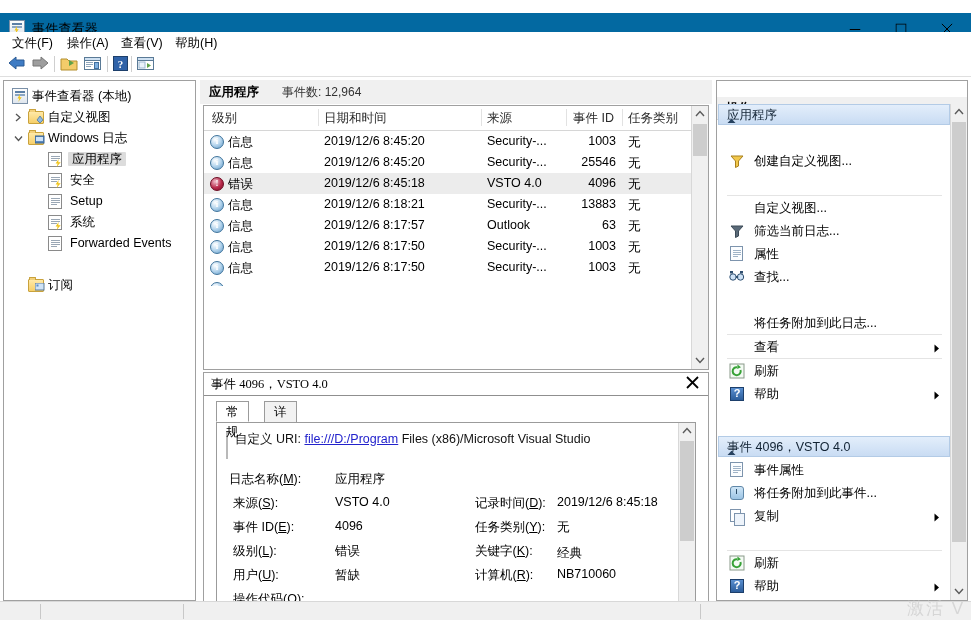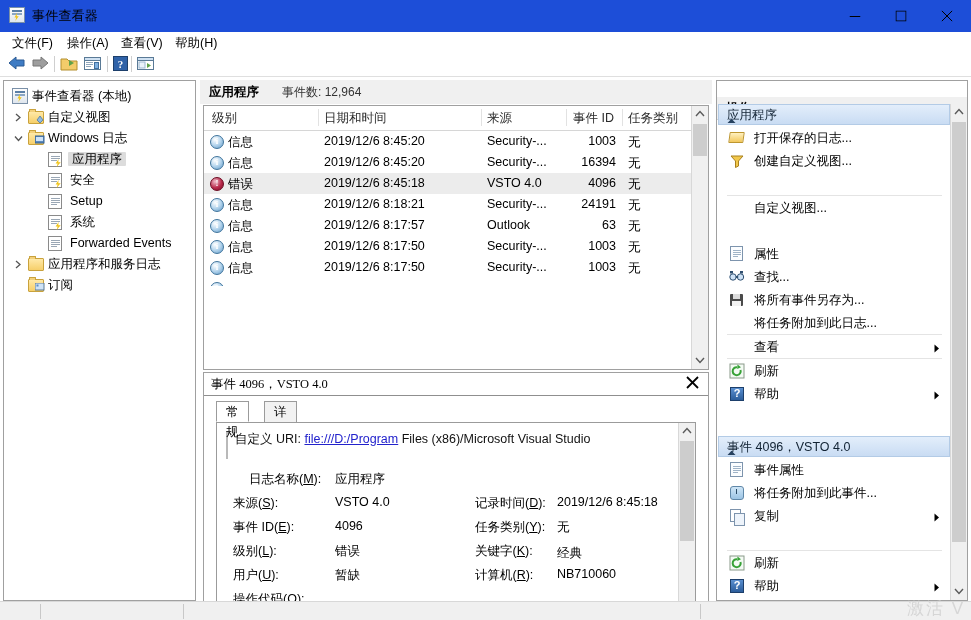--- a/index.html
+++ b/index.html
@@ -5,21 +5,21 @@
   html,body{margin:0;padding:0;}
   body{
     width:971px;height:620px;overflow:hidden;
     font-family:"Liberation Sans","DejaVu Sans",sans-serif;
     font-size:12.5px;color:#000;background:#f0f0f0;
     -webkit-font-smoothing:none;
   }
   .app{position:relative;width:971px;height:620px;background:#ffffff;}
 
   
-  .titlebar{position:absolute;left:0;top:0;width:971px;height:32px;background:#1d4ed8;}
+  .titlebar{position:absolute;left:0;top:13px;width:971px;height:32px;background:#0369a1;}
   .title-ico{position:absolute;left:9px;top:7px;width:16px;height:16px;}
   .title-ico .sq{position:absolute;left:0;top:0;width:16px;height:16px;
      background:linear-gradient(#fdfdfd,#dfe6ee);border:1px solid #7a90a8;box-sizing:border-box;}
   .title-ico .bar{position:absolute;left:3px;top:3px;width:10px;height:2px;background:#5b7fa6;}
   .title-ico .bar2{position:absolute;left:3px;top:6px;width:10px;height:2px;background:#8aa6c4;}
   .title-ico .bolt{position:absolute;left:5px;top:6px;width:5px;height:8px;background:#f0c419;
      clip-path:polygon(60% 0,10% 55%,45% 55%,25% 100%,95% 40%,55% 40%);}
   .title-text{position:absolute;left:32px;top:7px;font-size:13px;color:#000;letter-spacing:.2px;}
   .wbtn{position:absolute;top:0;width:46px;height:31px;cursor:default;}
   .wbtn svg{position:absolute;left:50%;top:50%;transform:translate(-50%,-50%);}
@@ -346,31 +346,20 @@
           <div class="logico">
             <i style="top:3px"></i>
             <i style="top:5px"></i>
             <i style="top:7px"></i>
             <i style="top:9px;width:6px"></i>
           </div>
         </div>
       <span class="tree-label" style="margin-left:58px">Forwarded Events</span>
     </div>
 
-    <div class="tree-row" style="top:173px;left:8px">
-      <div class="twisty" style="left:0">
-        <svg width="9" height="9" viewBox="0 0 9 9">
-            <path d="M2 1 L6 4.5 L2 8" fill="none" stroke="#555" stroke-width="1.3"></path>
-          </svg>
-      </div>
-      <div class="tico" style="left:16px">
-          <div class="folder"></div>
-        </div>
-      <span class="tree-label" style="margin-left:36px">应用程序和服务日志</span>
-    </div>
 
     <div class="tree-row" style="top:194px;left:8px">
       <div class="tico" style="left:16px">
           <div class="folder"></div>
         <svg style="position:absolute;left:7px;top:6px" width="10" height="9" viewBox="0 0 10 9">
             <rect x="0" y="0" width="9" height="7" fill="#cfe3f7" stroke="#5a7a96"></rect>
             <rect x="1.5" y="1.5" width="2" height="2" fill="#5d8cc0"></rect>
           </svg>
         </div>
       <span class="tree-label" style="margin-left:36px">订阅</span>
@@ -407,41 +396,41 @@
         <div class="cell num" style="left:340px;width:72px">1003</div>
         <div class="cell" style="left:424px">无</div>
       </div>
       <div class="row" style="top:46px">
         <div class="ev-ico ev-info">
             <span>i</span>
           </div>
         <div class="cell" style="left:24px">信息</div>
         <div class="cell" style="left:120px">2019/12/6 8:45:20</div>
         <div class="cell" style="left:283px">Security-...</div>
-        <div class="cell num" style="left:340px;width:72px">16394</div>
+        <div class="cell num" style="left:340px;width:72px">25546</div>
         <div class="cell" style="left:424px">无</div>
       </div>
       <div class="row sel" style="top:67px">
         <div class="ev-ico ev-err">
             <span>!</span>
           </div>
         <div class="cell" style="left:24px">错误</div>
         <div class="cell" style="left:120px">2019/12/6 8:45:18</div>
         <div class="cell" style="left:283px">VSTO 4.0</div>
         <div class="cell num" style="left:340px;width:72px">4096</div>
         <div class="cell" style="left:424px">无</div>
       </div>
       <div class="row" style="top:88px">
         <div class="ev-ico ev-info">
             <span>i</span>
           </div>
         <div class="cell" style="left:24px">信息</div>
         <div class="cell" style="left:120px">2019/12/6 8:18:21</div>
         <div class="cell" style="left:283px">Security-...</div>
-        <div class="cell num" style="left:340px;width:72px">24191</div>
+        <div class="cell num" style="left:340px;width:72px">13883</div>
         <div class="cell" style="left:424px">无</div>
       </div>
       <div class="row" style="top:109px">
         <div class="ev-ico ev-info">
             <span>i</span>
           </div>
         <div class="cell" style="left:24px">信息</div>
         <div class="cell" style="left:120px">2019/12/6 8:17:57</div>
         <div class="cell" style="left:283px">Outlook</div>
         <div class="cell num" style="left:340px;width:72px">63</div>
@@ -505,21 +494,21 @@
         <div class="tab" style="left:48px">详细信息</div>
       </div>
 
       <div class="tabpanel">
         <div class="msgbox">
           <div class="line">
             <span>自定义 URI: </span><a class="lnk" href="#">file:///D:/Program</a><span> Files (x86)/Microsoft Visual Studio</span>
           </div>
         </div>
 
-        <div class="fld" style="left:32px;top:48px">日志名称(<u>M</u>):</div>
+        <div class="fld" style="left:12px;top:48px">日志名称(<u>M</u>):</div>
         <div class="fld" style="left:118px;top:48px">应用程序</div>
 
         <div class="fld" style="left:16px;top:72px">来源(<u>S</u>):</div>
         <div class="fld" style="left:118px;top:72px">VSTO 4.0</div>
 
         <div class="fld" style="left:16px;top:96px">事件 ID(<u>E</u>):</div>
         <div class="fld" style="left:118px;top:96px">4096</div>
 
         <div class="fld" style="left:16px;top:120px">级别(<u>L</u>):</div>
         <div class="fld" style="left:118px;top:120px">错误</div>
@@ -583,37 +572,39 @@
 
     <div class="ap-group" style="top:23px">
       <span>应用程序</span>
       <span class="chev">
         <svg width="9" height="6" viewBox="0 0 9 6">
             <path d="M0.5 5 L4.5 0.8 L8.5 5 Z" fill="#26415f"></path>
           </svg>
       </span>
     </div>
 
-    <div class="ap-item" style="top:45px">
-      <span class="ic">
-          <span class="ic-folderopen"></span>
-        </span>
-      <span class="lbl">打开保存的日志...</span>
-    </div>
     <div class="ap-item" style="top:68px">
       <span class="ic">
         <svg class="ic-funnel" viewBox="0 0 14 14">
             <path d="M1 2 h12 l-4.5 5 v5 l-3 1.5 v-6.5 Z" fill="#f2c84b" stroke="#a8801f" stroke-width="1"></path>
           </svg>
       </span>
       <span class="lbl">创建自定义视图...</span>
     </div>
     <div class="ap-sep" style="top:114px"></div>
     <div class="ap-item" style="top:115px">
       <span class="lbl">自定义视图...</span>
+    </div>
+    <div class="ap-item" style="top:138px">
+      <span class="ic">
+        <svg class="ic-funnel" viewBox="0 0 14 14">
+            <path d="M1 2 h12 l-4.5 5 v5 l-3 1.5 v-6.5 Z" fill="#5a6a78" stroke="#3c4a57" stroke-width="1"></path>
+          </svg>
+      </span>
+      <span class="lbl">筛选当前日志...</span>
     </div>
     <div class="ap-item" style="top:161px">
       <span class="ic">
         <span class="ic-doc">
             <i style="top:3px"></i>
             <i style="top:5px"></i>
             <i style="top:7px"></i>
             <i style="top:9px;width:5px"></i>
           </span>
       </span>
@@ -624,26 +615,20 @@
         <svg class="ic-find" viewBox="0 0 16 11">
             <circle cx="4" cy="6" r="3.2" fill="#cfe3f7" stroke="#2f4f70"></circle>
             <circle cx="11.5" cy="6" r="3.2" fill="#cfe3f7" stroke="#2f4f70"></circle>
             <rect x="6.8" y="5" width="2.4" height="2" fill="#2f4f70"></rect>
             <rect x="1" y="0" width="3" height="2.5" fill="#2f4f70"></rect>
             <rect x="11" y="0" width="3" height="2.5" fill="#2f4f70"></rect>
           </svg>
       </span>
       <span class="lbl">查找...</span>
     </div>
-    <div class="ap-item" style="top:207px">
-      <span class="ic">
-          <span class="ic-save"></span>
-        </span>
-      <span class="lbl">将所有事件另存为...</span>
-    </div>
     <div class="ap-item" style="top:230px">
       <span class="lbl">将任务附加到此日志...</span>
     </div>
     <div class="ap-sep" style="top:253px"></div>
     <div class="ap-item" style="top:254px">
       <span class="lbl">查看</span>
       <span class="sub">
         <svg width="6" height="9" viewBox="0 0 6 9">
             <path d="M0.5 0.5 L5 4.5 L0.5 8.5 Z" fill="#000"></path>
           </svg>

